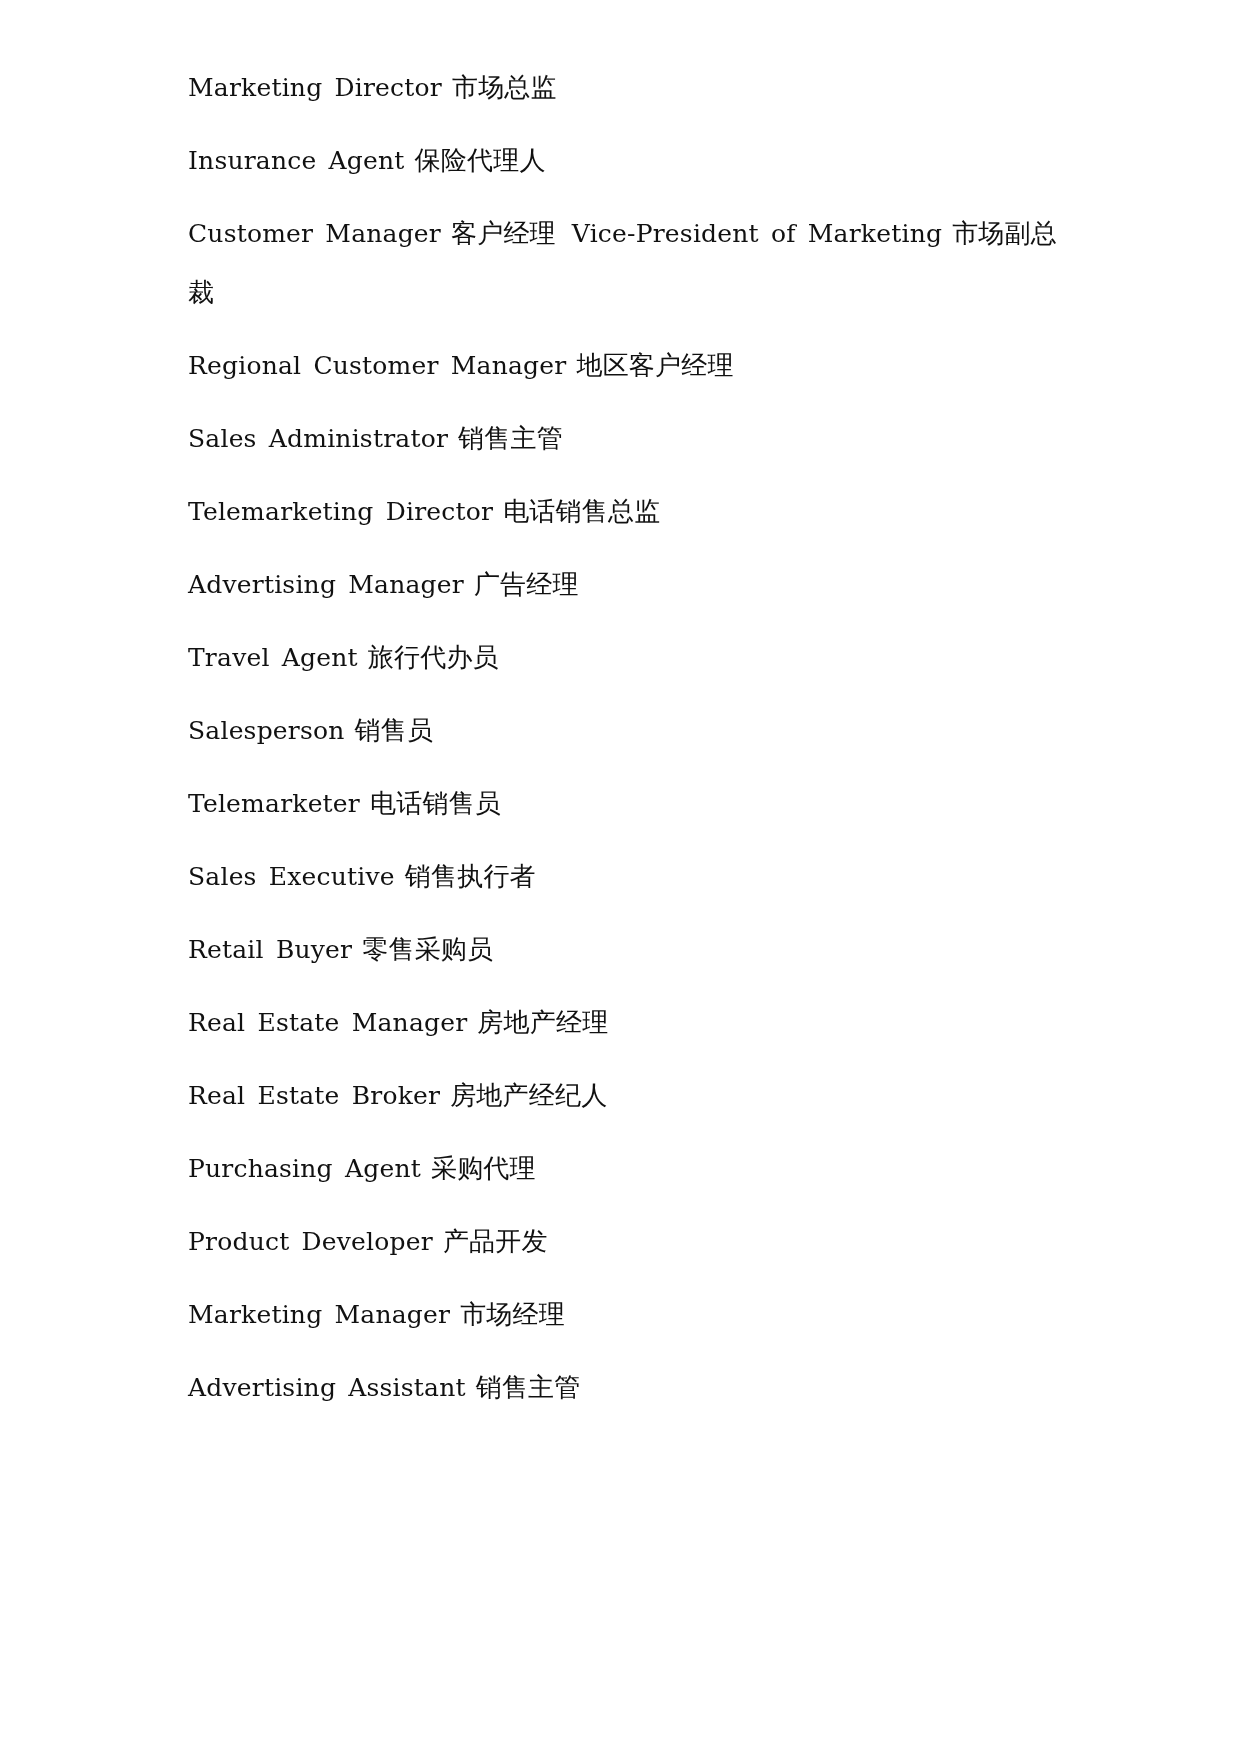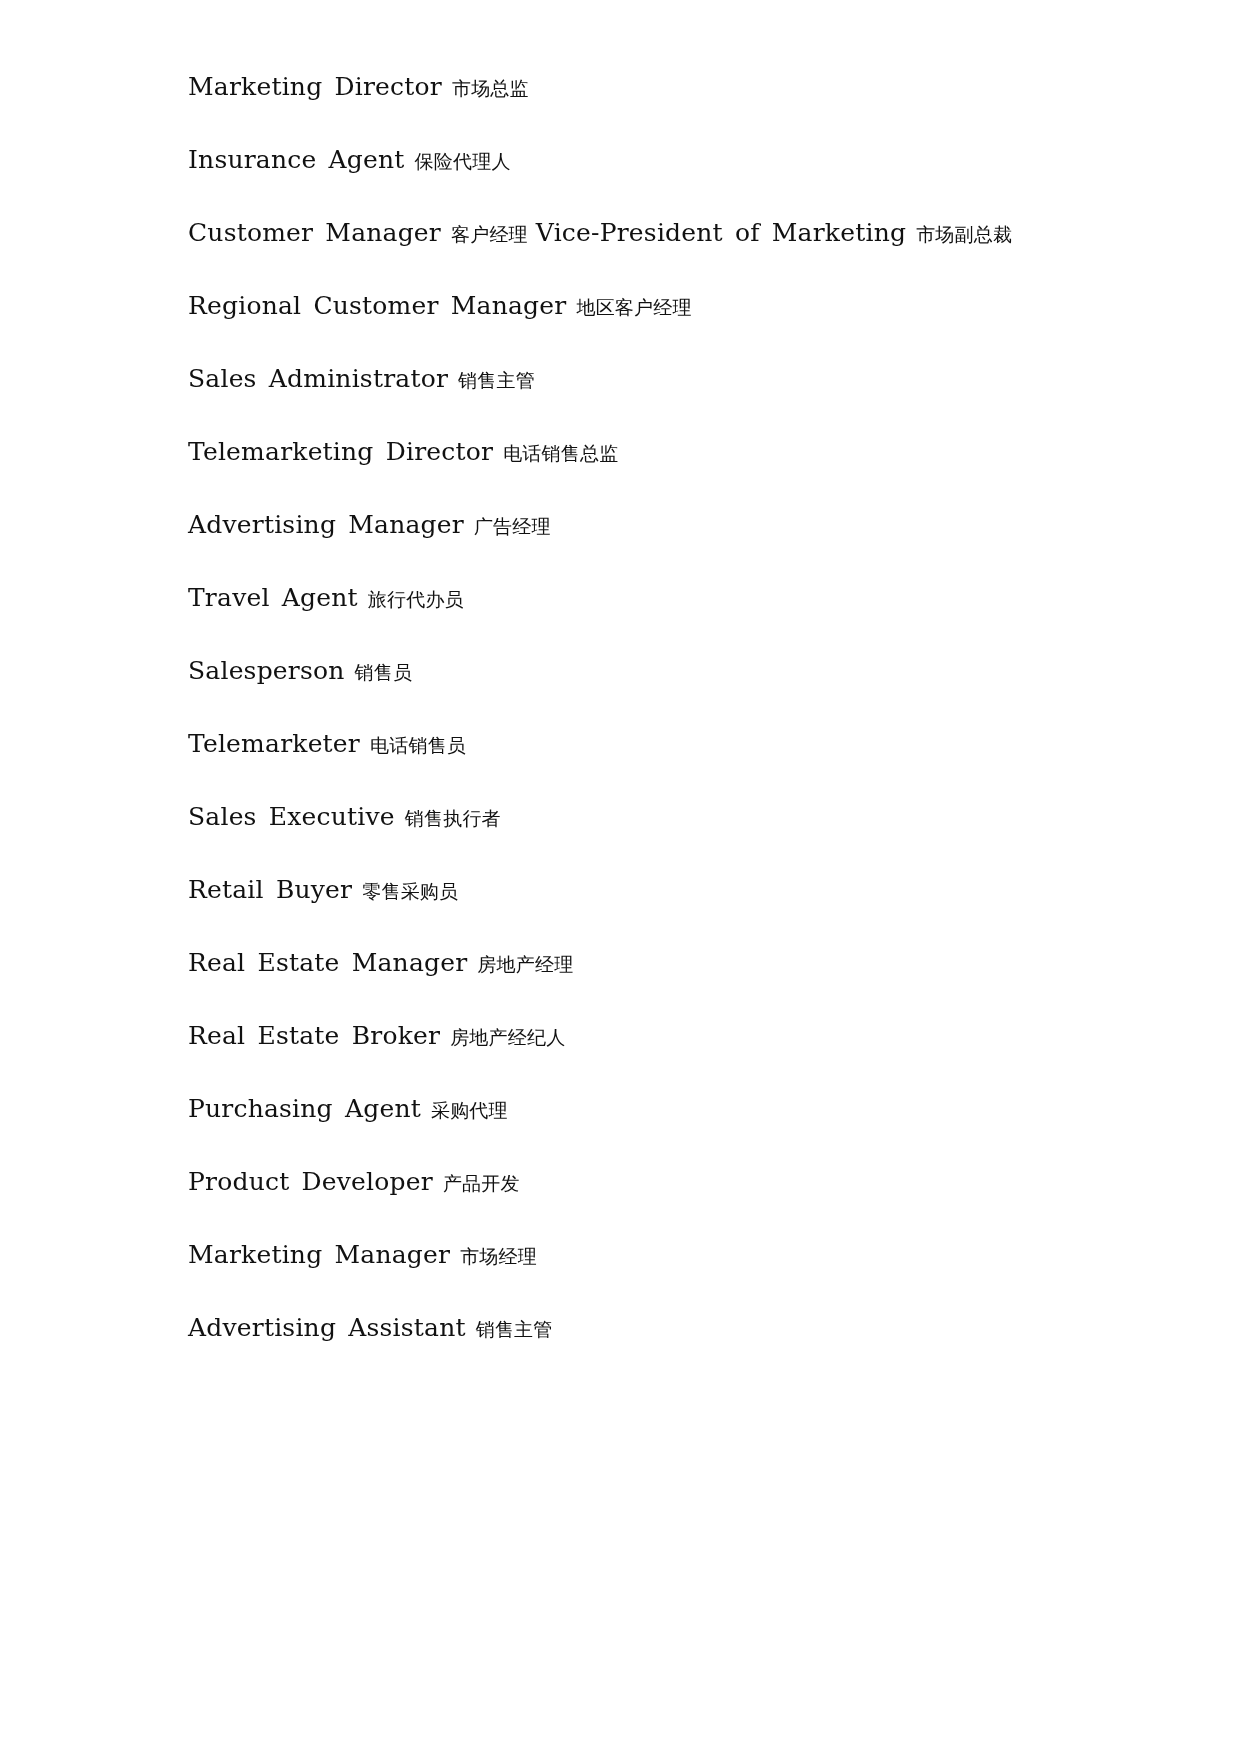--- a/index.html
+++ b/index.html
@@ -10,22 +10,22 @@
     color: #111111;
   }
   .entry {
     font-size: 25px;
     line-height: 58px;
     margin: 0 0 14px 0;
     letter-spacing: 0.2px;
     word-spacing: 4px;
   }
   .entry .en { }
-  .entry .zh { margin-left: 10px; font-family: "DejaVu Sans", sans-serif; font-size: 19px; }
-  .entry .en2 { margin-left: 8px; }
+  .entry .zh { margin-left: 10px; font-family: "DejaVu Sans", sans-serif; font-size: 26px; }
+  .entry .en2 { margin-left: 16px; }
 </style>
 </head>
 <body>
 
 <div class="page">
   <p class="entry">
     <span class="en">Marketing Director</span><span class="zh">市场总监</span>
   </p>
   <p class="entry">
     <span class="en">Insurance Agent</span><span class="zh">保险代理人</span>

